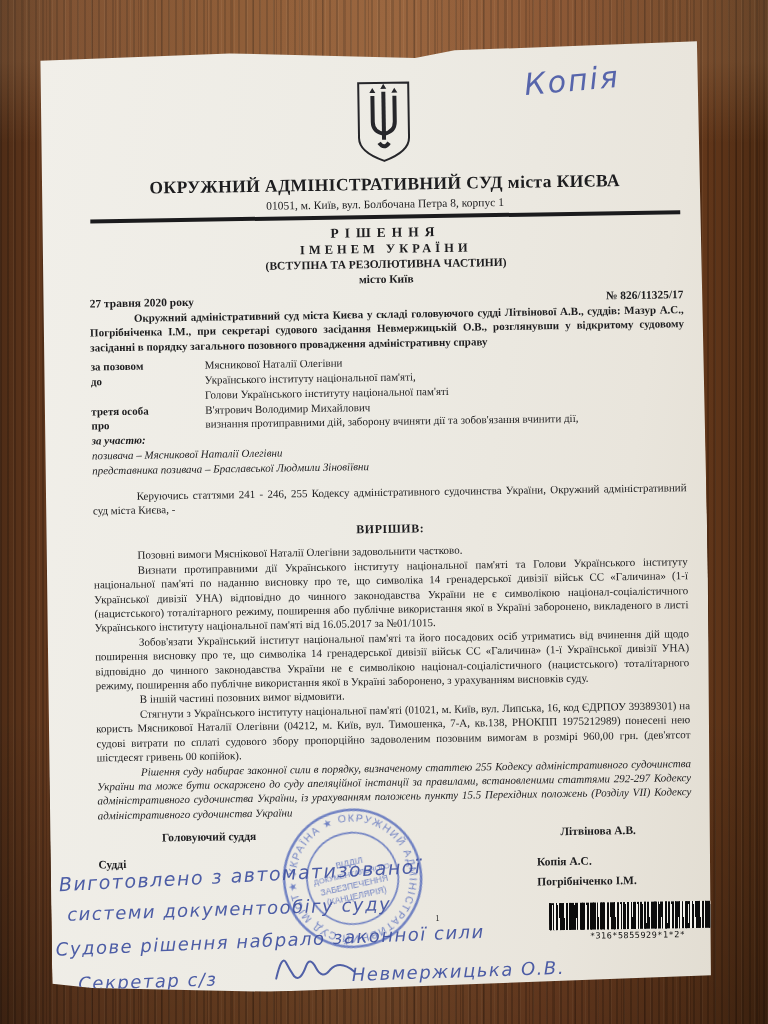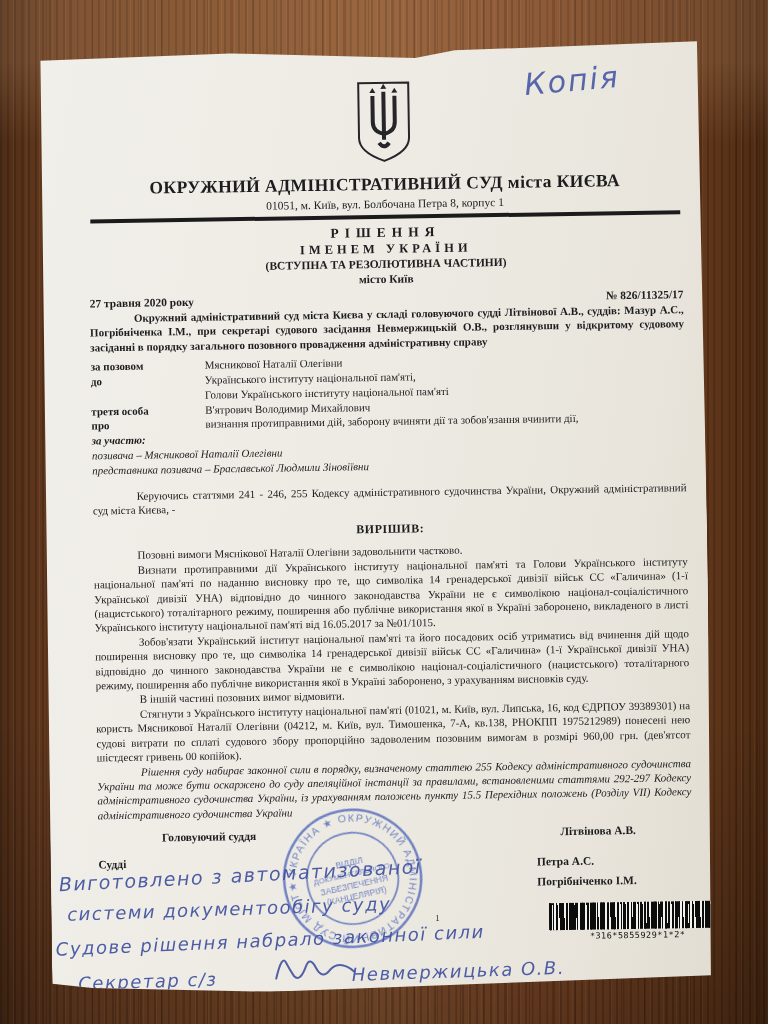--- a/index.html
+++ b/index.html
@@ -164,21 +164,21 @@
     <p class="para indent ital">Рішення суду набирає законної сили в порядку, визначеному статтею 255 Кодексу адміністративного судочинства України та може бути оскаржено до суду апеляційної інстанції за правилами, встановленими статтями 292-297 Кодексу адміністративного судочинства України, із урахуванням положень пункту 15.5 Перехідних положень (Розділу VII) Кодексу адміністративного судочинства України</p>
 
     <div class="sig-block">
       <div class="sig-row1">
         <span>Головуючий суддя</span>
         <span>Літвінова А.В.</span>
       </div>
       <div class="sig-row2">
         <span>Судді</span>
         <span class="judge-names">
-          <span>Петра А.С.</span><br>
+          <span>Копія А.С.</span><br>
           <span>Погрібніченко І.М.</span>
         </span>
       </div>
     </div>
   </div>
 
   <div class="stamp">
     <svg width="152" height="152" viewBox="0 0 160 160">
       <defs>
         <path id="ringpath" d="M80,80 m-60,0 a60,60 0 1,1 120,0 a60,60 0 1,1 -120,0"></path>

